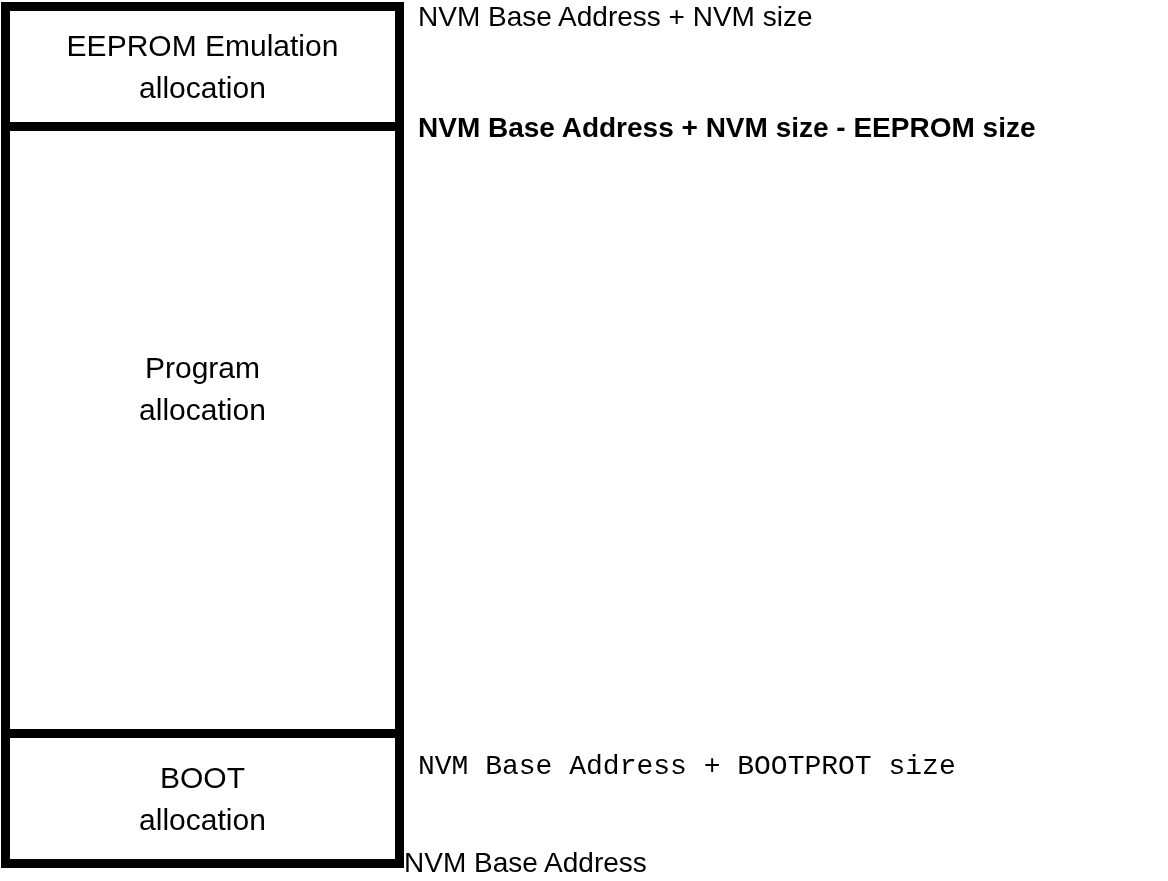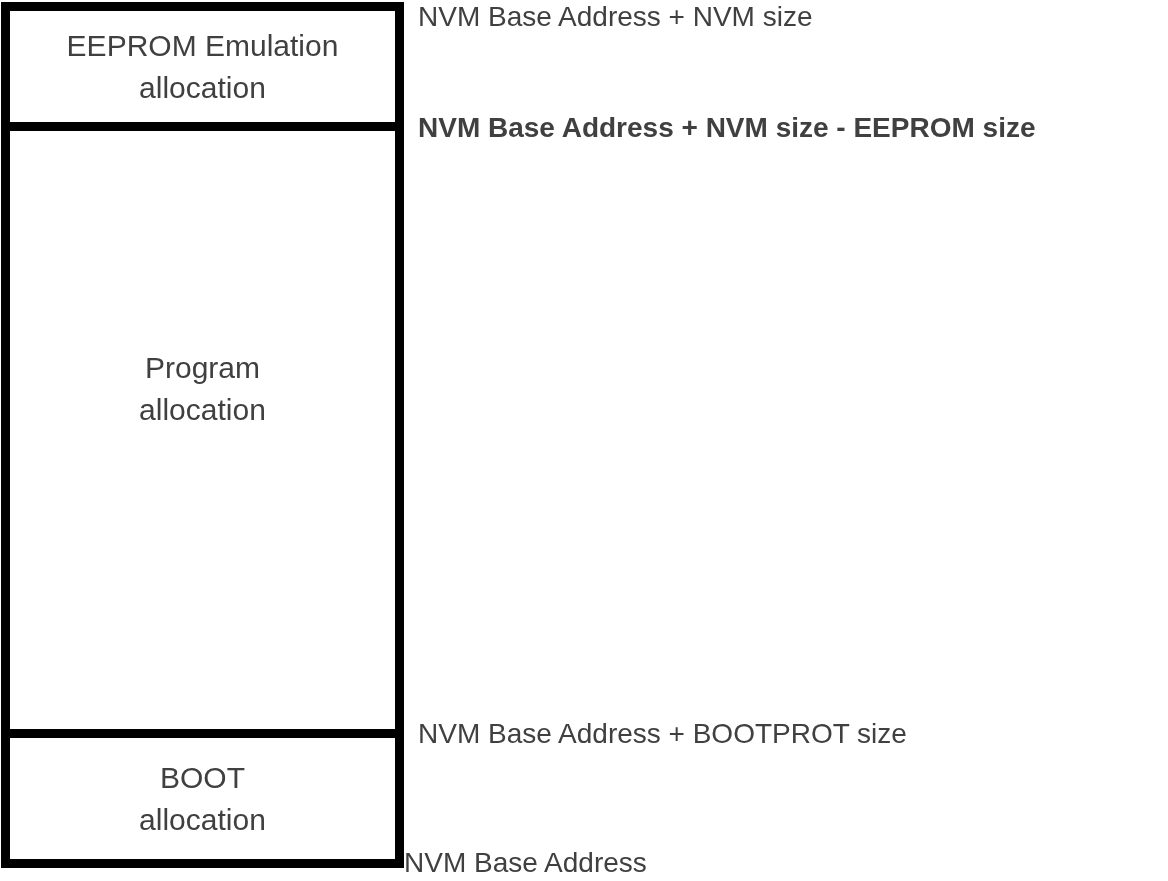--- a/index.html
+++ b/index.html
@@ -5,21 +5,21 @@
   html, body {
     margin: 0;
     padding: 0;
     background: #ffffff;
   }
   .canvas {
     position: relative;
     width: 1168px;
     height: 881px;
     background: #ffffff;
-    color: #404040;
+    color: #000000;
     font-family: "Liberation Sans", sans-serif;
     overflow: hidden;
   }
   .memory-box {
     position: absolute;
     left: 1px;
     top: 2px;
     width: 403px;
     height: 866px;
     box-sizing: border-box;
@@ -52,21 +52,21 @@
   }
   .addr-label {
     position: absolute;
     left: 418px;
     font-size: 28px;
     line-height: 34px;
     white-space: nowrap;
   }
   .addr-top    { top: 0px; }
   .addr-eeprom { top: 111px; font-weight: bold; }
-  .addr-boot   { top: 717px; }
+  .addr-boot   { top: 750px; font-family: Liberation Mono, monospace; }
   .addr-base   { top: 846px; left: 404px; }
 </style>
 </head>
 <body>
 
 <div class="canvas">
 
   <div class="memory-box">
 
     <div class="section sec-eeprom">

